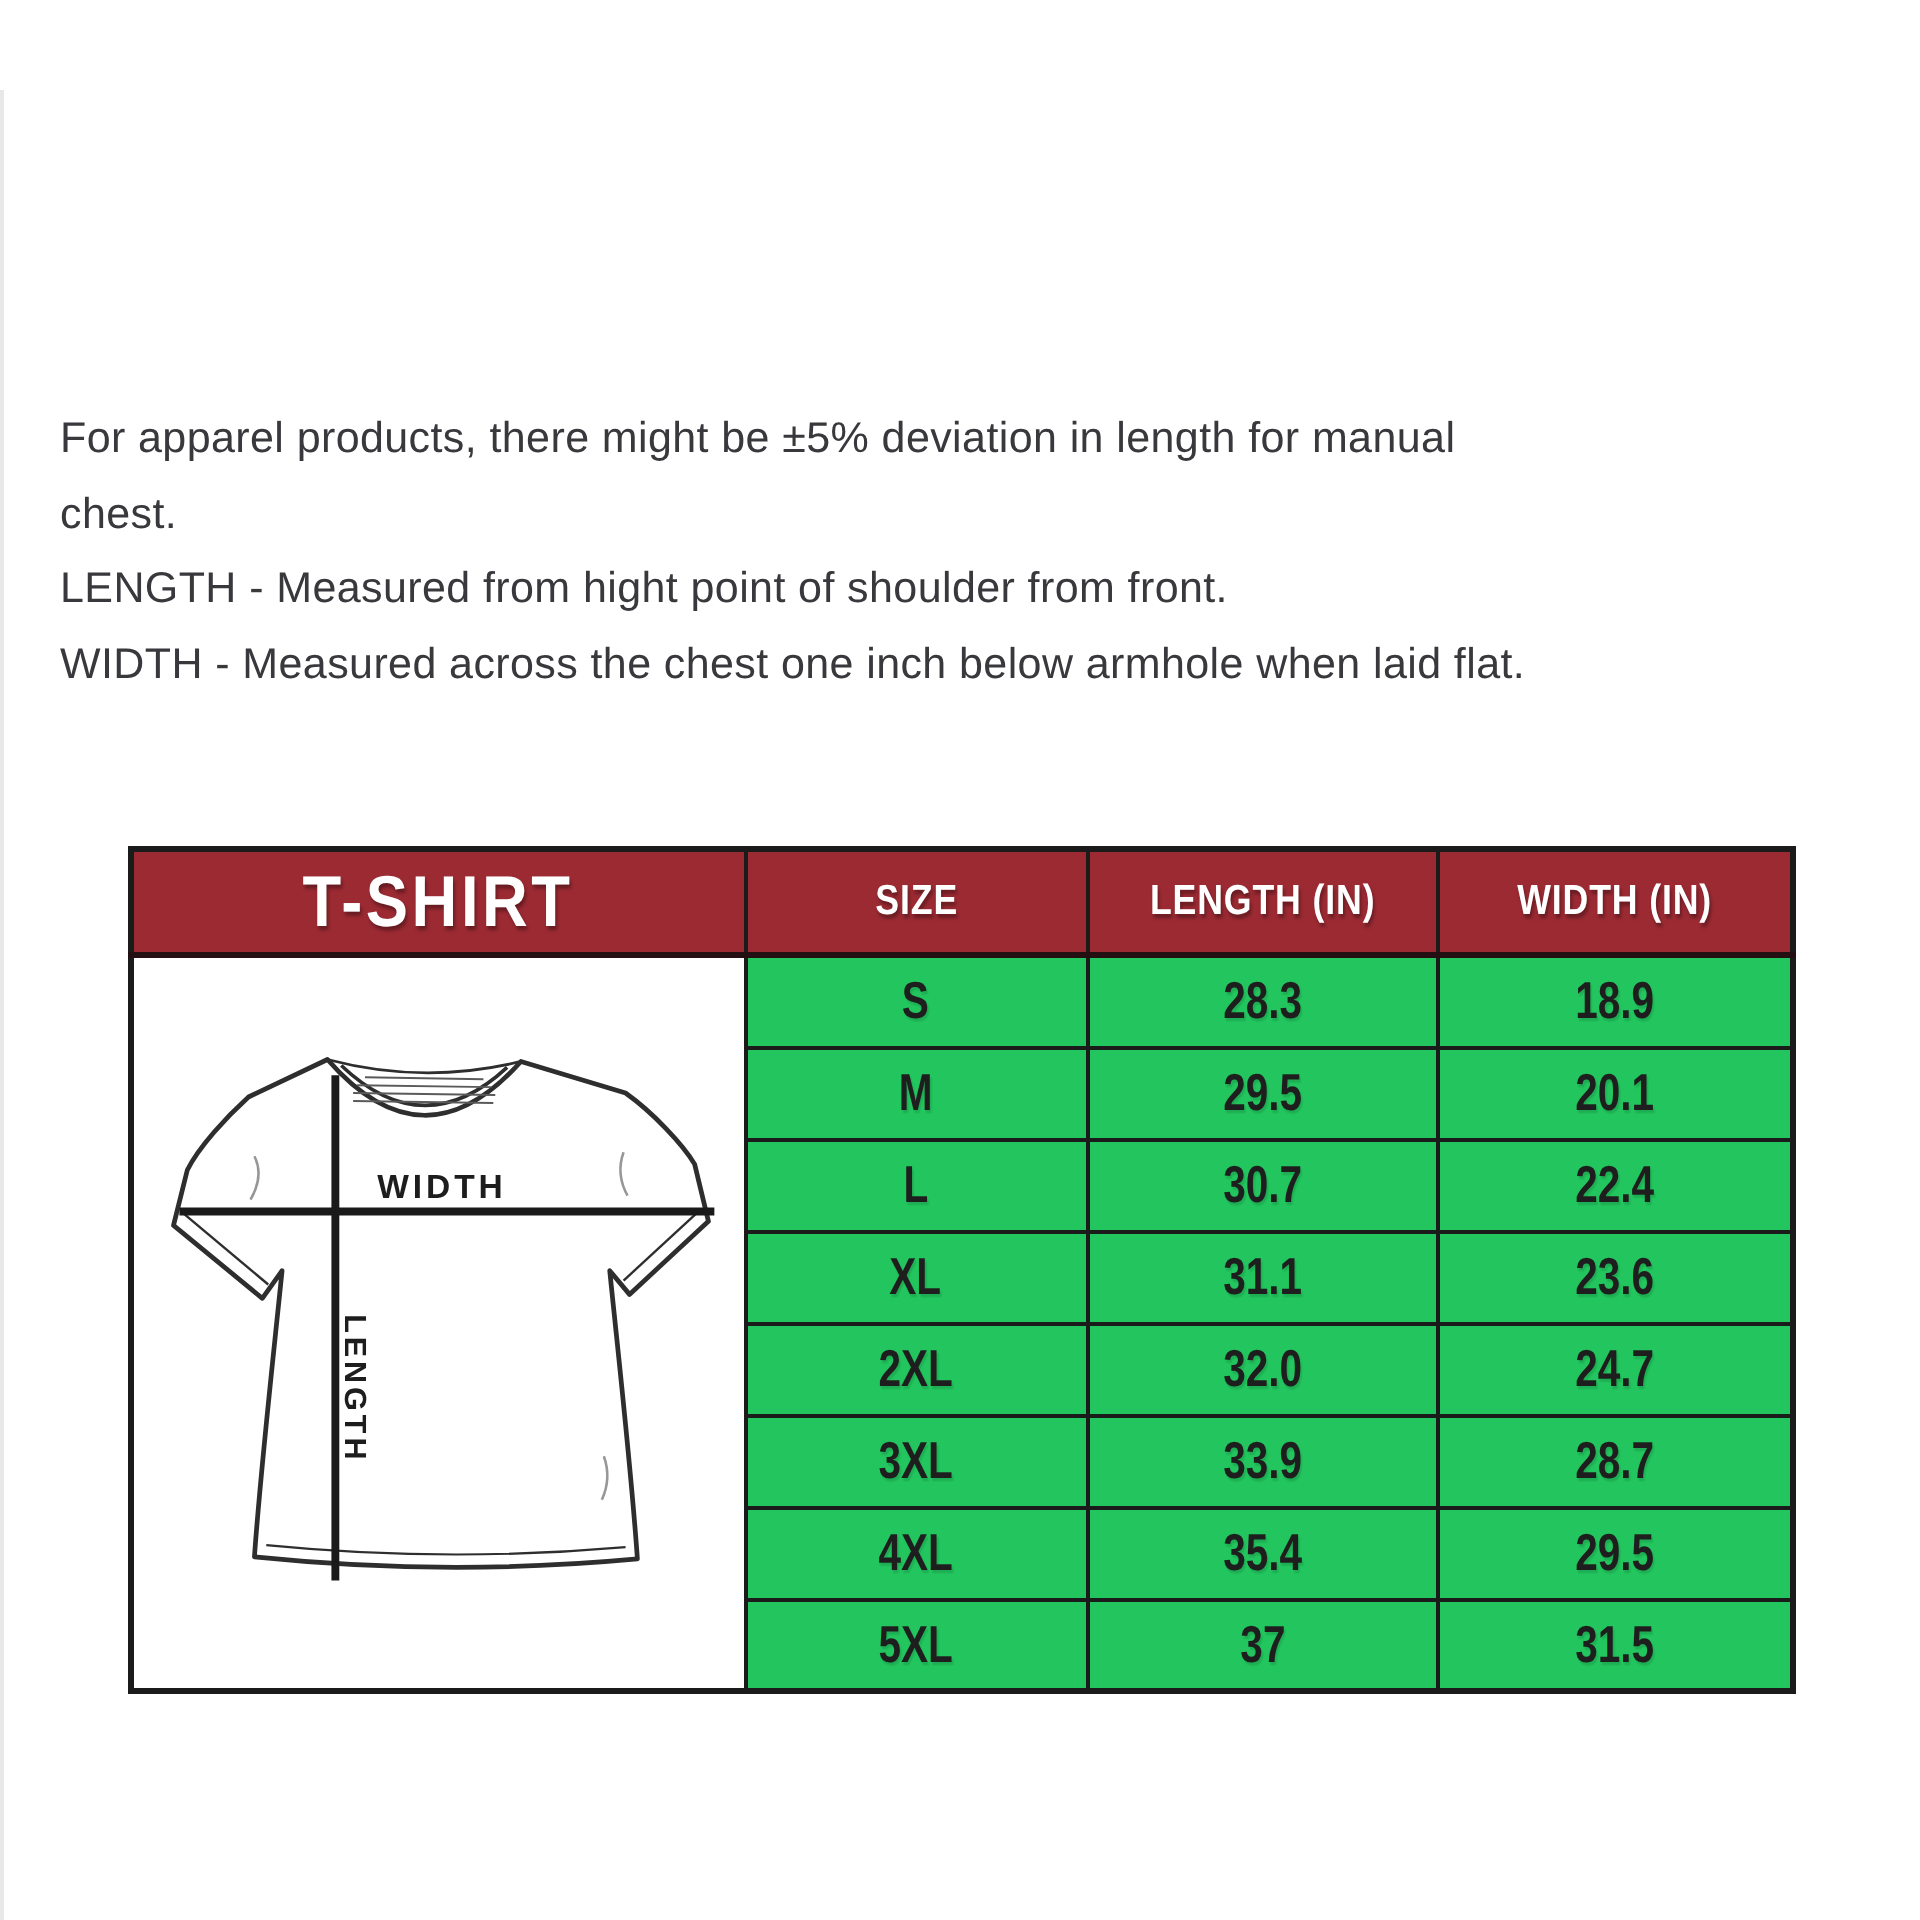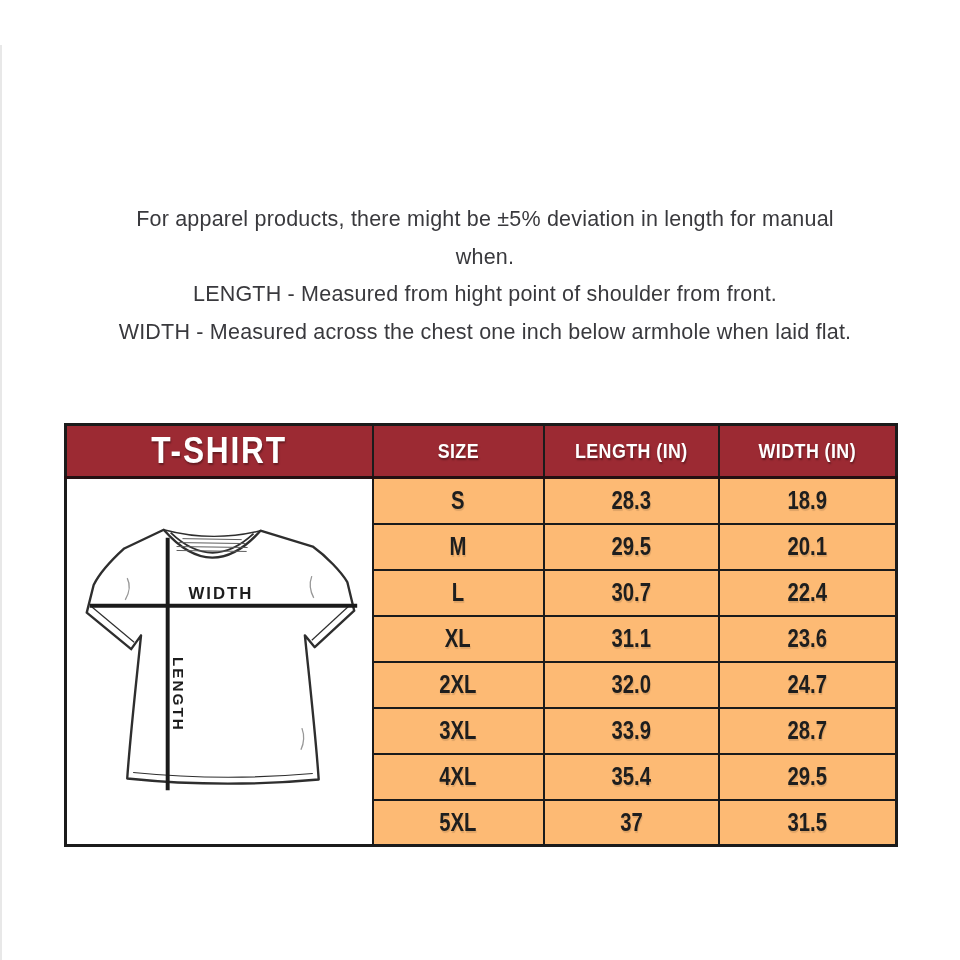--- a/index.html
+++ b/index.html
@@ -14,26 +14,26 @@
   .title {
     position:absolute; top:116px; left:0; width:100%;
     text-align:center; font-size:25px; font-weight:bold; color:#262626;
     letter-spacing:.2px;
   }
 
   .intro {
     position:absolute; top:201px; left:30px; right:20px;
     font-size:21.5px; color:#39393d; letter-spacing:.2px;
   }
-  .intro .line { height:37.5px; line-height:37.5px; white-space:nowrap;text-align:center; }
+  .intro .line { height:37.5px; line-height:37.5px; white-space:nowrap; }
 
   .table-wrap { position:absolute; top:423px; left:64px; }
   table.size-table {
     border-collapse:collapse; table-layout:fixed;
-    width:831px; border:3px solid #1b1b1b; background:#fdba74;
+    width:831px; border:3px solid #1b1b1b; background:#22c55e;
   }
   .size-table th, .size-table td {
     border:2px solid #1b1b1b; padding:0; text-align:center; vertical-align:middle;
     overflow:hidden;
   }
   .size-table thead tr { height:53px; }
   .size-table tbody tr { height:46px; }
 
   .size-table th {
     background:#9c2a33; color:#ffffff;
@@ -65,21 +65,21 @@
 </head>
 <body>
 
 <div class="page">
 
   <div class="edge-line"></div>
 
 
   <div class="intro">
     <div class="line">For apparel products, there might be ±5% deviation in length for manual</div>
-    <div class="line">when.</div>
+    <div class="line">chest.</div>
     <div class="line">LENGTH - Measured from hight point of shoulder from front.</div>
     <div class="line">WIDTH - Measured across the chest one inch below armhole when laid flat.</div>
   </div>
 
   <div class="table-wrap">
     <table class="size-table">
       <colgroup>
         <col style="width:307px">
           <col style="width:171px">
           <col style="width:175px">

